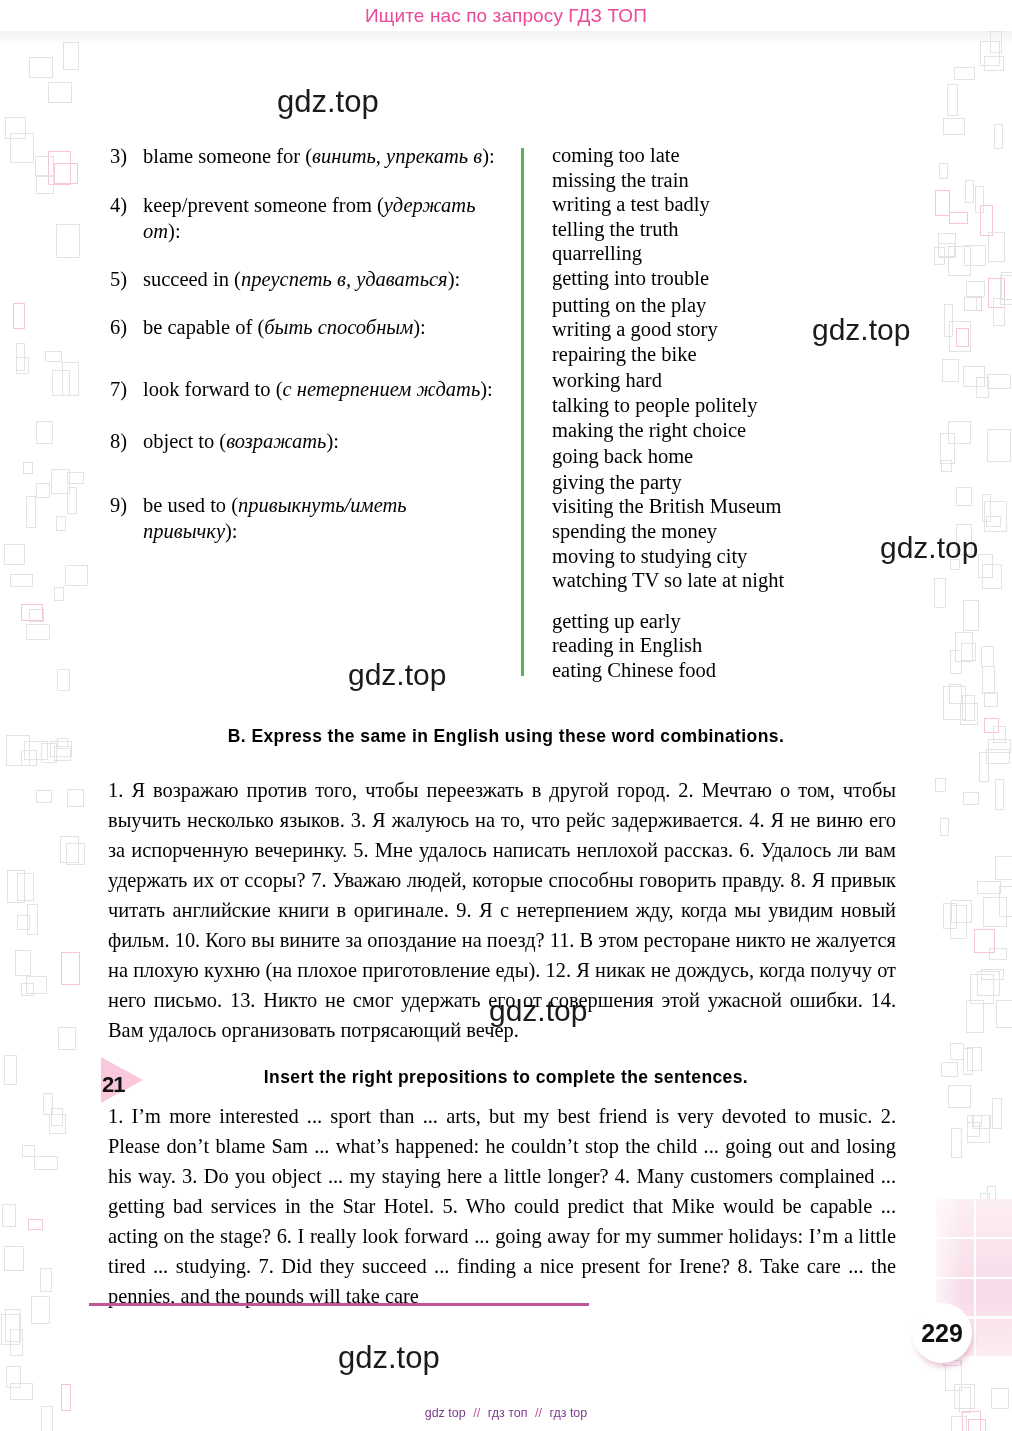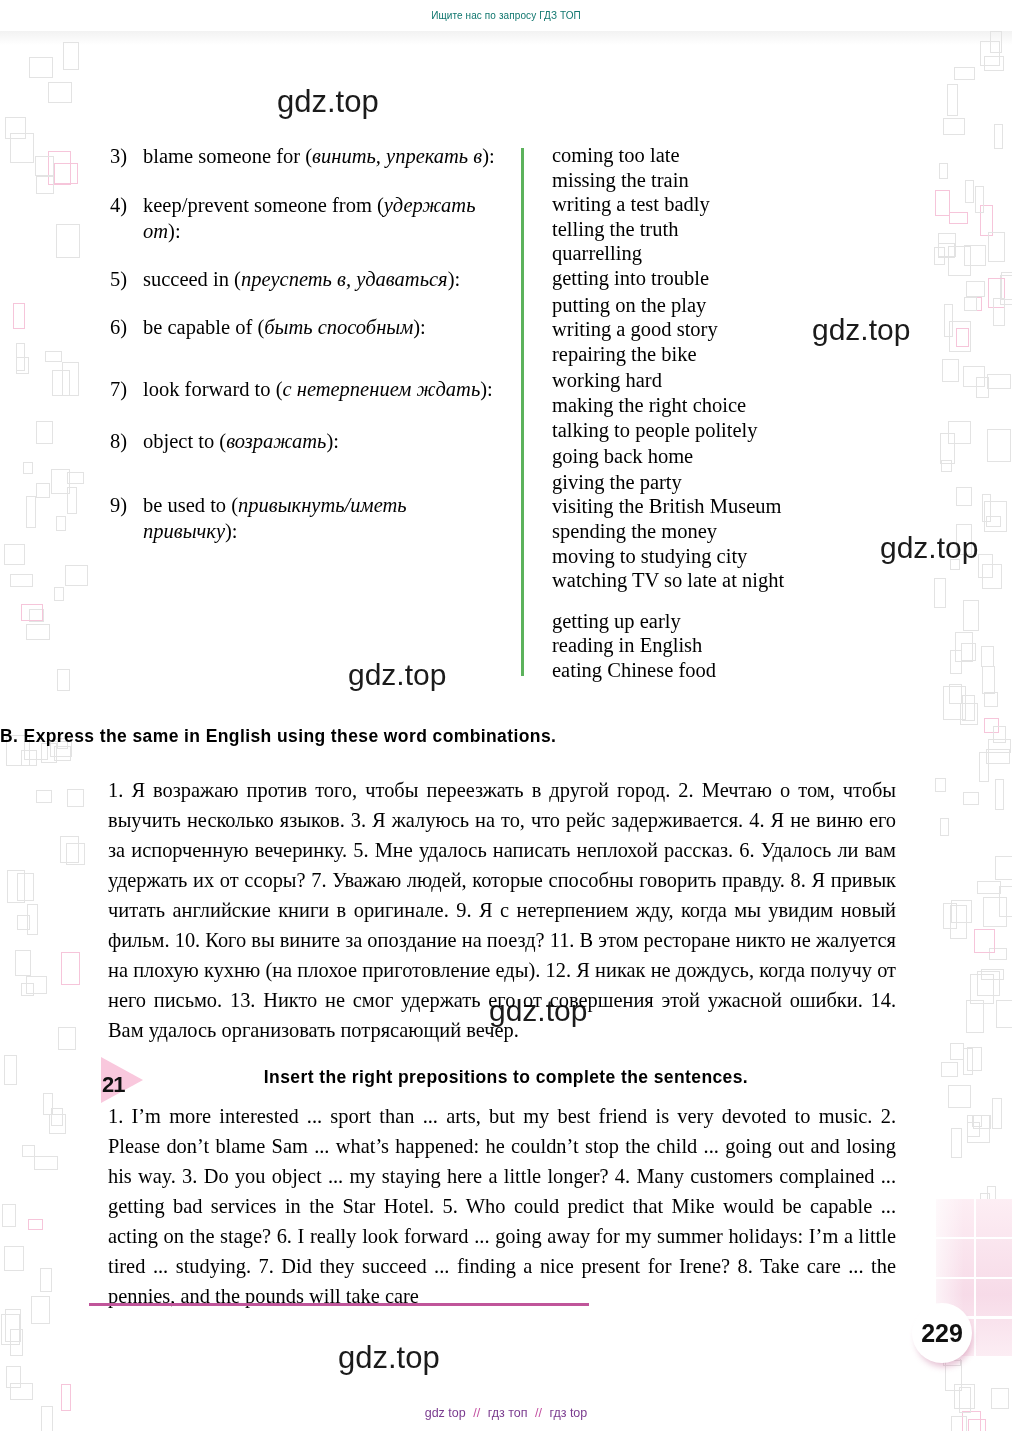--- a/index.html
+++ b/index.html
@@ -11,21 +11,21 @@
     overflow:hidden;
   }
   
   .top-banner{
     position:absolute;left:0;top:0;width:1012px;height:31px;
     background:#ffffff;
     display:flex;align-items:center;justify-content:center;
   }
   .top-banner span{
     font-family:"Liberation Sans", sans-serif;
-    font-size:10px;color:#0f766e;letter-spacing:.1px;text-align:right;
+    font-size:19px;color:#ec4899;letter-spacing:.1px;text-align:right;
   }
   
   .page{
     position:absolute;left:0;top:31px;width:1012px;height:1400px;
     background:#ffffff;
     box-shadow:0 0 0 0 transparent;
     overflow:hidden;
   }
   .page-shade{
     position:absolute;left:0;top:0;width:1012px;height:14px;
@@ -84,21 +84,21 @@
   }
   .pv-num{width:33px;flex:none;}
   .pv-txt{flex:1;}
   .pv-txt em{font-style:italic;}
   .ger-line{
     font-family:"Liberation Serif", serif;
     font-size:20.5px;color:#000;line-height:24.6px;white-space:nowrap;
   }
   
   .sec-b-title{
-    position:absolute;left:0;top:695px;width:1012px;text-align:left;
+    position:absolute;left:0;top:695px;width:1012px;text-align:center;
     font-family:"Liberation Sans", sans-serif;
     font-weight:bold;font-size:17.5px;color:#000;letter-spacing:.4px;
   }
   .body-para{
     position:absolute;
     font-family:"Liberation Serif", serif;
     font-size:20.4px;line-height:30px;color:#000;
     text-align:justify;
     text-justify:inter-word;
   }
@@ -392,22 +392,22 @@
         <div class="ger-line">coming too late</div>
         <div class="ger-line">missing the train</div>
         <div class="ger-line">writing a test badly</div>
         <div class="ger-line">telling the truth</div>
         <div class="ger-line">quarrelling</div>
         <div class="ger-line">getting into trouble</div>
         <div class="ger-line" style="margin-top: 2px;">putting on the play</div>
         <div class="ger-line">writing a good story</div>
         <div class="ger-line">repairing the bike</div>
         <div class="ger-line" style="margin-top: 2px;">working hard</div>
+        <div class="ger-line">talking to people politely</div>
         <div class="ger-line">making the right choice</div>
-        <div class="ger-line">talking to people politely</div>
         <div class="ger-line" style="margin-top: 2px;">going back home</div>
         <div class="ger-line" style="margin-top: 1px;">giving the party</div>
         <div class="ger-line">visiting the British Museum</div>
         <div class="ger-line">spending the money</div>
         <div class="ger-line">moving to studying city</div>
         <div class="ger-line">watching TV so late at night</div>
         <div class="ger-line" style="margin-top: 16px;">getting up early</div>
         <div class="ger-line">reading in English</div>
         <div class="ger-line">eating Chinese food</div>
       </div>

